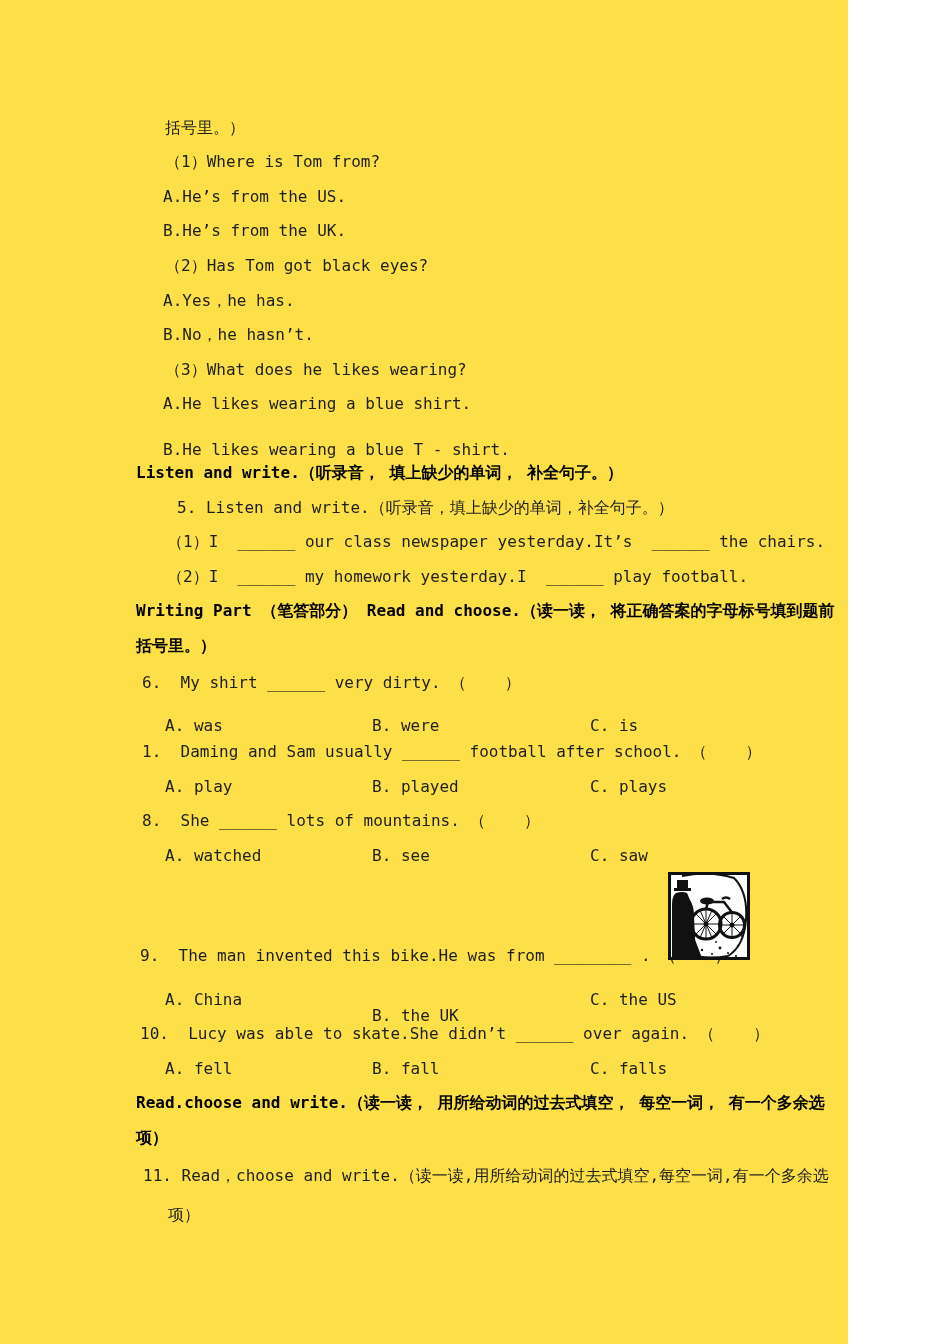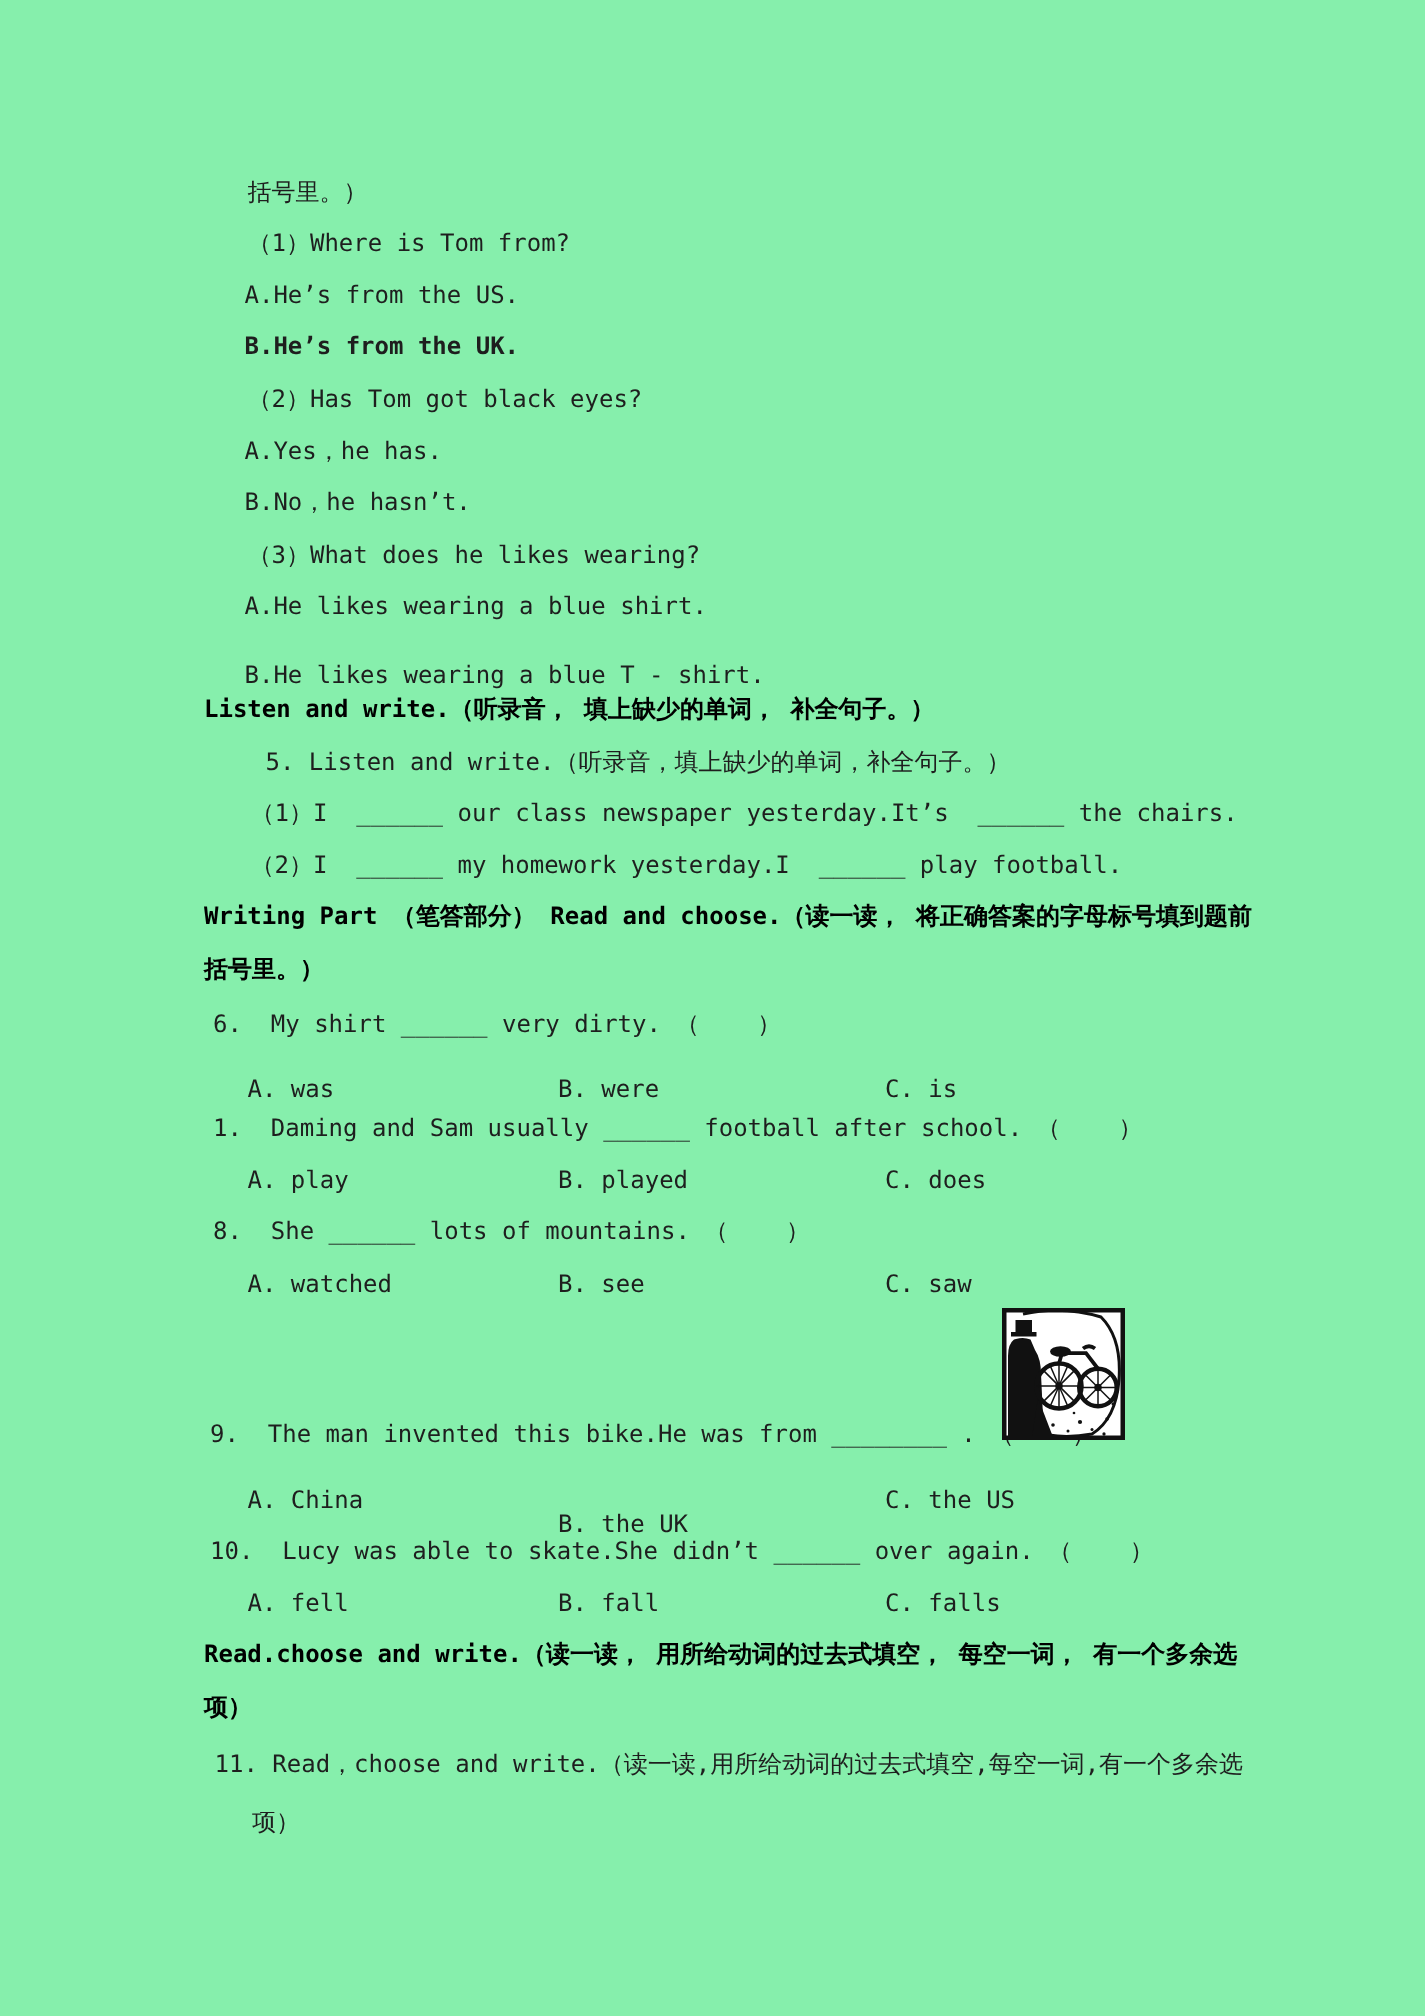--- a/index.html
+++ b/index.html
@@ -2,23 +2,23 @@
 <html><head>
 <meta charset="utf-8">
 <style>
   html, body {
     margin: 0;
     padding: 0;
     background: #ffffff;
   }
   .page {
     position: relative;
-    width: 950px;
+    width: 848px;
     height: 1344px;
-    background: #86efac;
+    background: #fde047;
     overflow: hidden;
     font-family: "DejaVu Sans Mono", "DejaVu Sans", monospace;
     color: #1e1e1e;
   }
   .line {
     position: absolute;
     left: 0;
     width: 100%;
     height: 24px;
     font-size: 16px;
@@ -46,37 +46,37 @@
 </style>
 </head>
 <body>
 
 <div class="page">
 
   <div id="doc">
       <div class="line" style="top: 118px;"><span class="seg" style="left: 165px;">括号里。）</span></div>
       <div class="line" style="top: 152px;"><span class="seg" style="left: 165px;">（1）Where is Tom from?</span></div>
       <div class="line" style="top: 187px;"><span class="seg" style="left: 163px;">A.He’s from the US.</span></div>
-      <div class="line" style="top: 221px; font-weight: bold;"><span class="seg" style="left: 163px;">B.He’s from the UK.</span></div>
+      <div class="line" style="top: 221px;"><span class="seg" style="left: 163px;">B.He’s from the UK.</span></div>
       <div class="line" style="top: 256px;"><span class="seg" style="left: 165px;">（2）Has Tom got black eyes?</span></div>
       <div class="line" style="top: 291px;"><span class="seg" style="left: 163px;">A.Yes，he has.</span></div>
       <div class="line" style="top: 325px;"><span class="seg" style="left: 163px;">B.No，he hasn’t.</span></div>
       <div class="line" style="top: 360px;"><span class="seg" style="left: 165px;">（3）What does he likes wearing?</span></div>
       <div class="line" style="top: 394px;"><span class="seg" style="left: 163px;">A.He likes wearing a blue shirt.</span></div>
       <div class="line" style="top: 429px; margin-top: 11px;"><span class="seg" style="left: 163px;">B.He likes wearing a blue T - shirt.</span></div>
       <div class="line bold" style="top: 463px;"><span class="seg" style="left: 136px;">Listen and write.（听录音， 填上缺少的单词， 补全句子。）</span></div>
       <div class="line" style="top: 498px; margin-left: 40px;"><span class="seg" style="left: 137px;">5. Listen and write.（听录音，填上缺少的单词，补全句子。）</span></div>
       <div class="line" style="top: 532px;"><span class="seg" style="left: 167px;">（1）I  ______ our class newspaper yesterday.It’s  ______ the chairs.</span></div>
       <div class="line" style="top: 567px;"><span class="seg" style="left: 167px;">（2）I  ______ my homework yesterday.I  ______ play football.</span></div>
       <div class="line bold" style="top: 601px;"><span class="seg" style="left: 136px;">Writing Part （笔答部分） Read and choose.（读一读， 将正确答案的字母标号填到题前</span></div>
       <div class="line bold" style="top: 636px;"><span class="seg" style="left: 136px;">括号里。）</span></div>
       <div class="line" style="top: 673px;"><span class="seg" style="left: 142px;">6.  My shirt ______ very dirty. （    ）</span></div>
       <div class="line" style="top: 716px; padding-left: 45px;"><span class="seg" style="left: 165px;">A. was</span><span class="seg" style="left: 372px;">B. were</span><span class="seg" style="left: 590px;">C. is</span></div>
       <div class="line" style="top: 742px;"><span class="seg" style="left: 142px;">1.  Daming and Sam usually ______ football after school. （    ）</span></div>
-      <div class="line" style="top: 777px;"><span class="seg" style="left: 165px;">A. play</span><span class="seg" style="left: 372px;">B. played</span><span class="seg" style="left: 590px;">C. does</span></div>
+      <div class="line" style="top: 777px;"><span class="seg" style="left: 165px;">A. play</span><span class="seg" style="left: 372px;">B. played</span><span class="seg" style="left: 590px;">C. plays</span></div>
       <div class="line" style="top: 811px;"><span class="seg" style="left: 142px;">8.  She ______ lots of mountains. （    ）</span></div>
       <div class="line" style="top: 846px;"><span class="seg" style="left: 165px;">A. watched</span><span class="seg" style="left: 372px;">B. see</span><span class="seg" style="left: 590px;">C. saw</span></div>
       <div class="line" style="top: 946px;"><span class="seg" style="left: 140px;">9.  The man invented this bike.He was from ________ . （    ）</span></div>
       <div class="line" style="top: 990px;"><span class="seg" style="left: 165px;">A. China</span><span class="seg" style="left: 372px; margin-top: 16px;">B. the UK</span><span class="seg" style="left: 590px;">C. the US</span></div>
       <div class="line" style="top: 1024px; padding-left: 48px;"><span class="seg" style="left: 140px;">10.  Lucy was able to skate.She didn’t ______ over again. （    ）</span></div>
       <div class="line" style="top: 1059px;"><span class="seg" style="left: 165px;">A. fell</span><span class="seg" style="left: 372px;">B. fall</span><span class="seg" style="left: 590px;">C. falls</span></div>
       <div class="line bold" style="top: 1093px;"><span class="seg" style="left: 136px;">Read.choose and write.（读一读， 用所给动词的过去式填空， 每空一词， 有一个多余选</span></div>
       <div class="line bold" style="top: 1128px;"><span class="seg" style="left: 136px;">项）</span></div>
       <div class="line" style="top: 1166px;"><span class="seg" style="left: 143px;">11. Read，choose and write.（读一读,用所给动词的过去式填空,每空一词,有一个多余选</span></div>
       <div class="line" style="top: 1205px;"><span class="seg" style="left: 168px;">项）</span></div>

